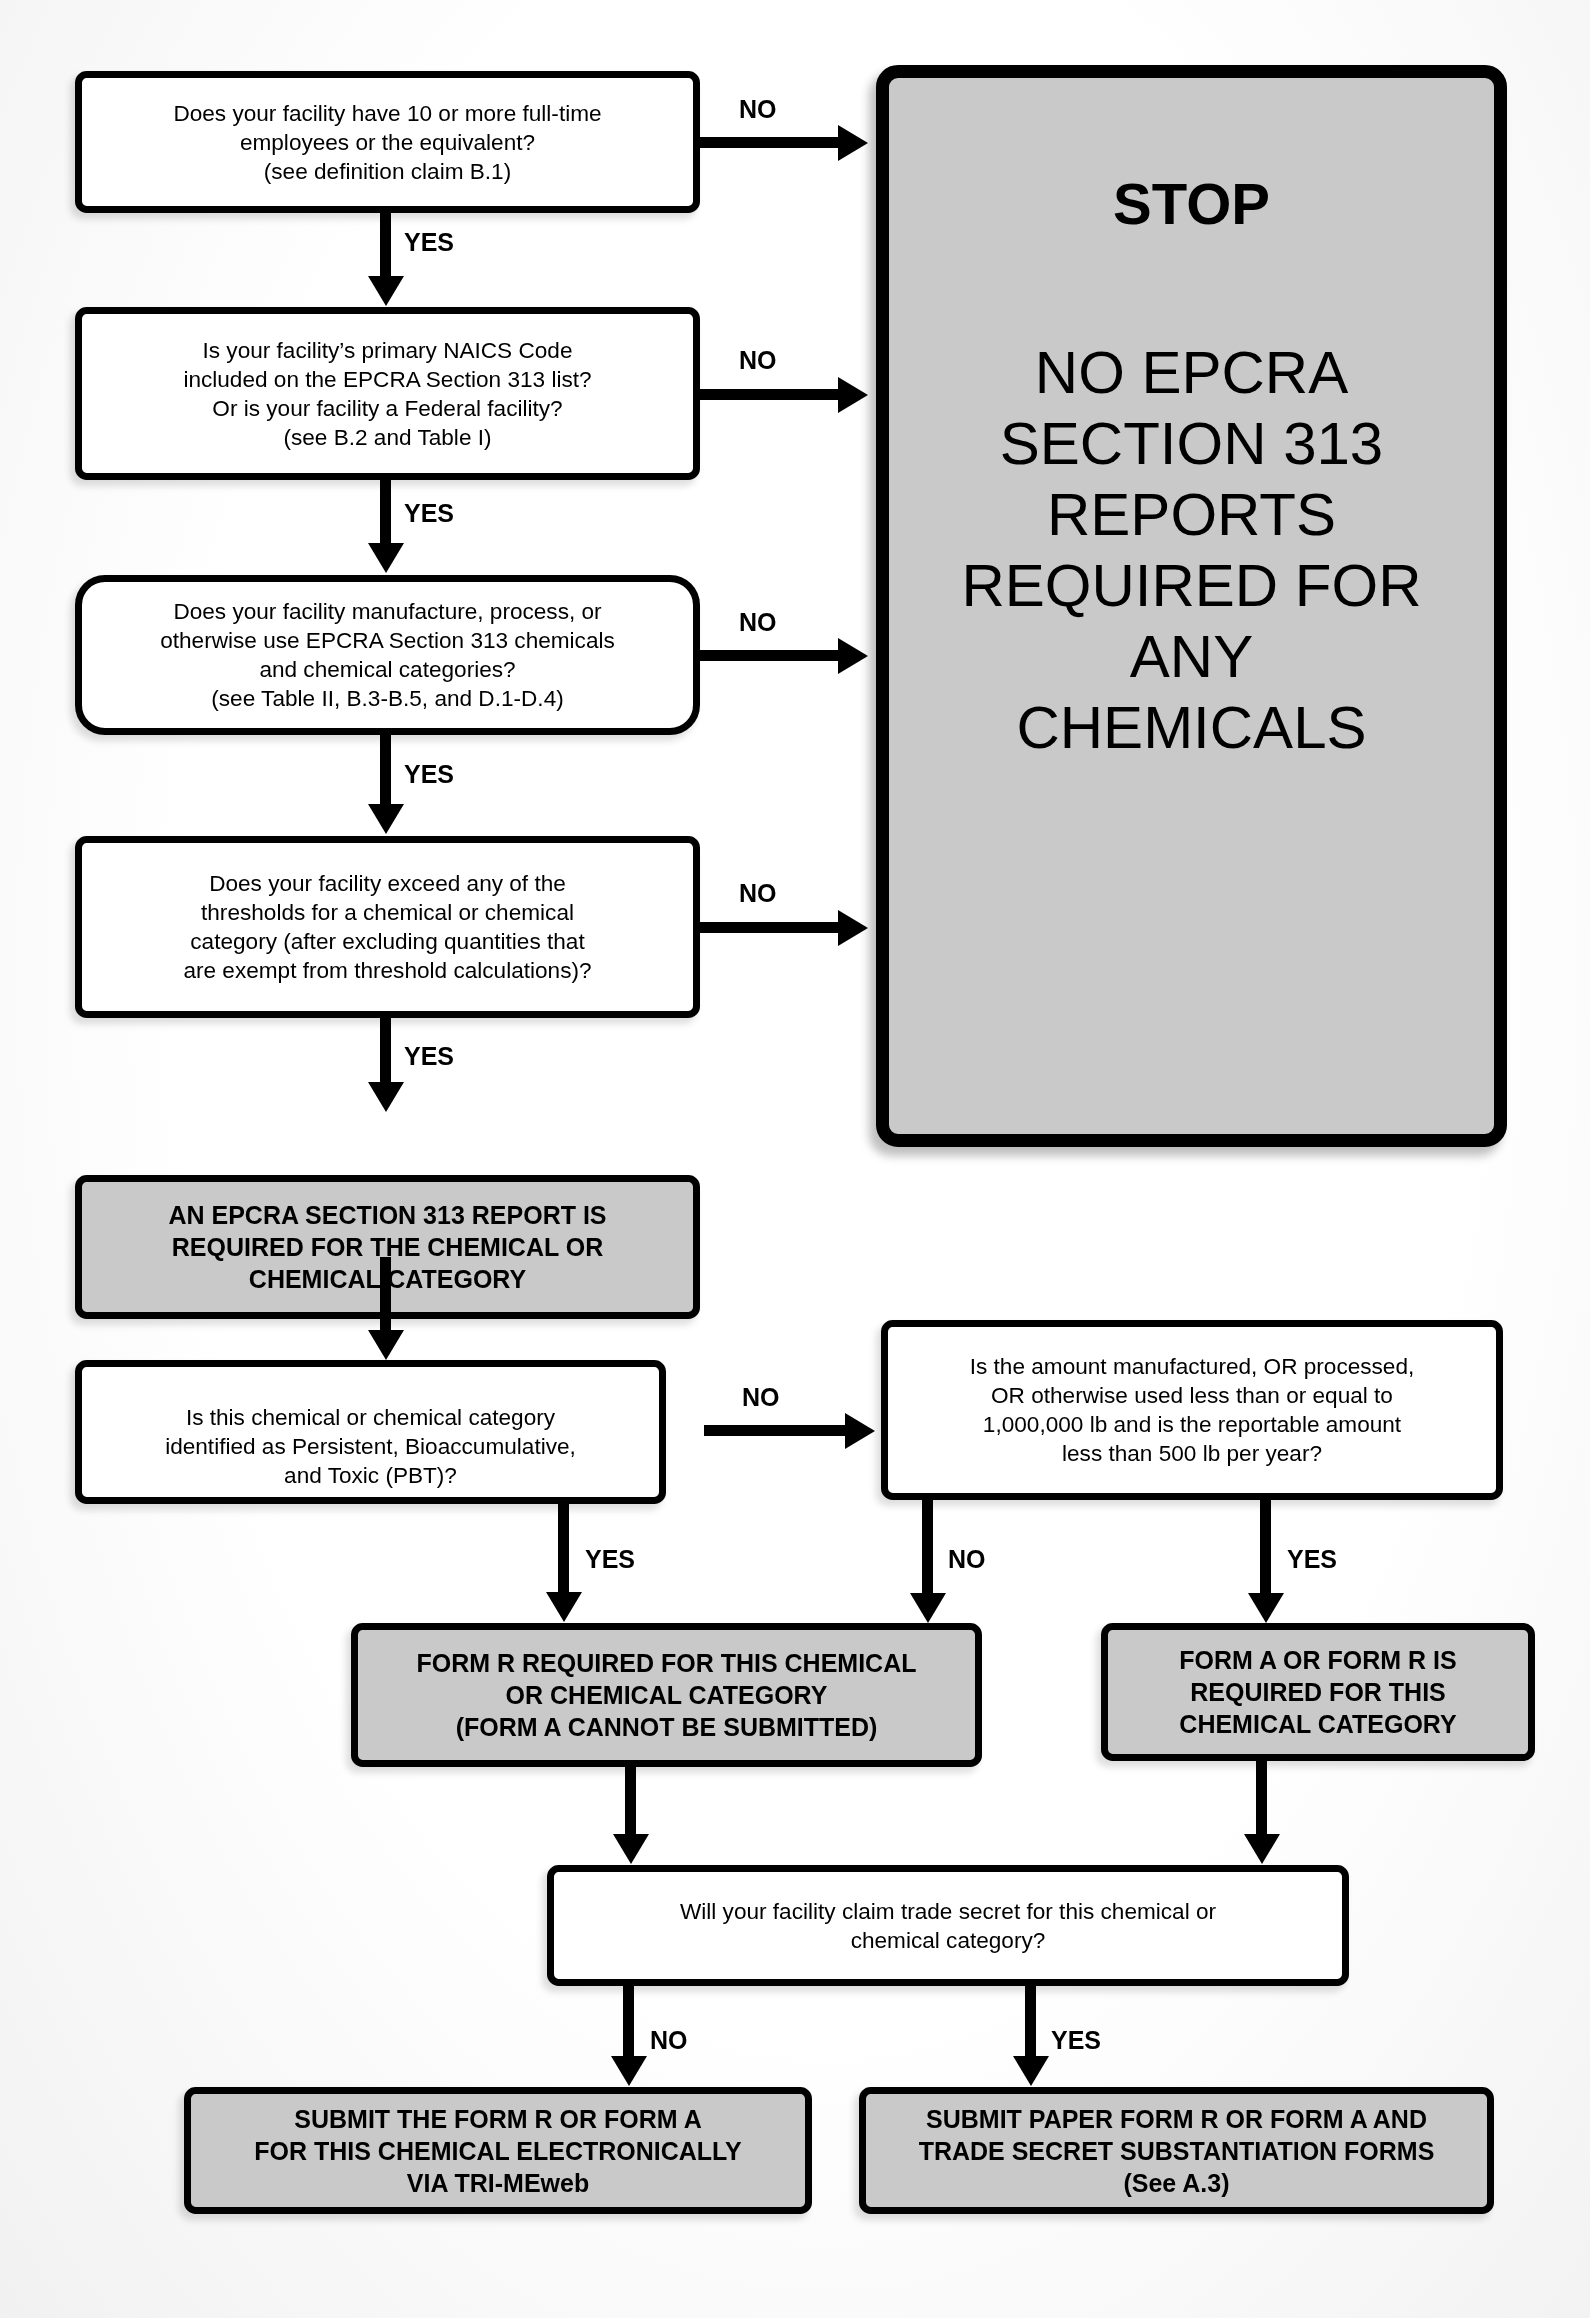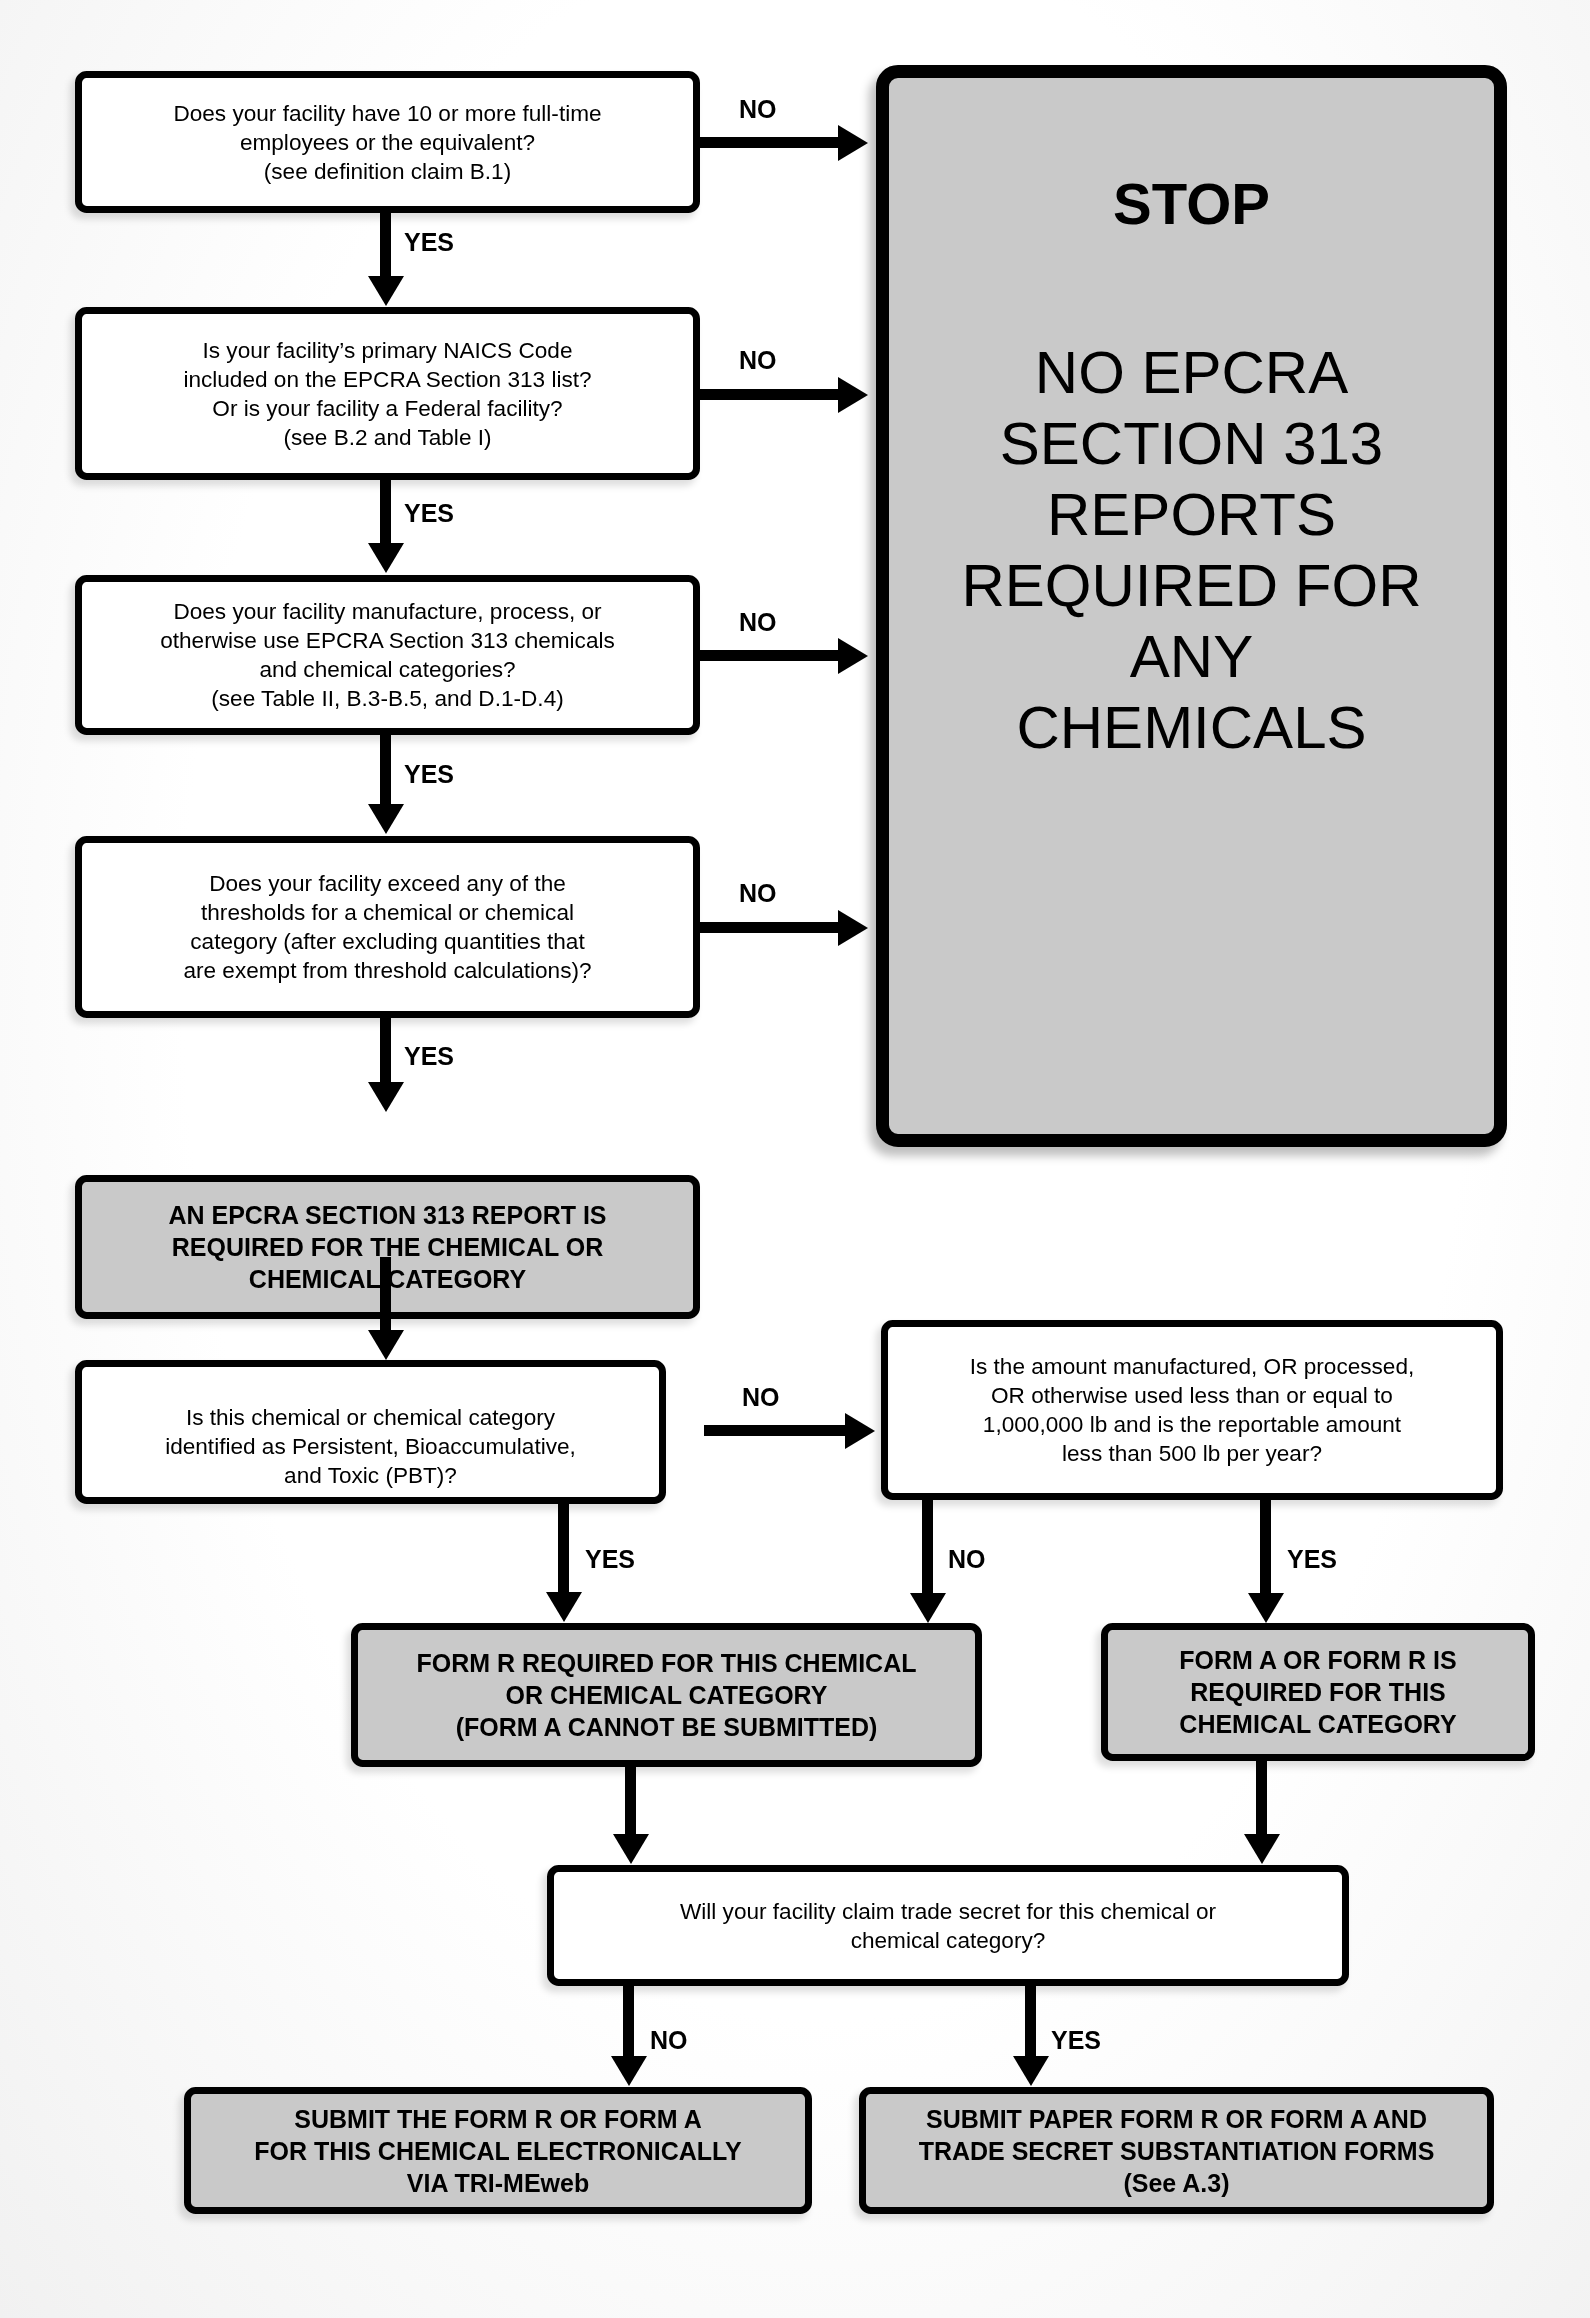--- a/index.html
+++ b/index.html
@@ -93,21 +93,21 @@
     <span class="ln">(see definition claim B.1)</span>
   </div>
 
   <div class="node white q" style="left:75px; top:307px; width:625px; height:173px;text-align:center;">
     <span class="ln">Is your facility’s primary NAICS Code</span>
     <span class="ln">included on the EPCRA Section 313 list?</span>
     <span class="ln">Or is your facility a Federal facility?</span>
     <span class="ln">(see B.2 and Table I)</span>
   </div>
 
-  <div class="node white q" style="left:75px; top:575px; width:625px; height:160px;">
+  <div class="node white q" style="left:75px; top:575px; width:625px; height:160px;border-radius:30px;">
     <span class="ln">Does your facility manufacture, process, or</span>
     <span class="ln">otherwise use EPCRA Section 313 chemicals</span>
     <span class="ln">and chemical categories?</span>
     <span class="ln">(see Table II, B.3-B.5, and D.1-D.4)</span>
   </div>
 
   <div class="node white q" style="left:75px; top:836px; width:625px; height:182px;">
     <span class="ln">Does your facility exceed any of the</span>
     <span class="ln">thresholds for a chemical or chemical</span>
     <span class="ln">category (after excluding quantities that</span>

